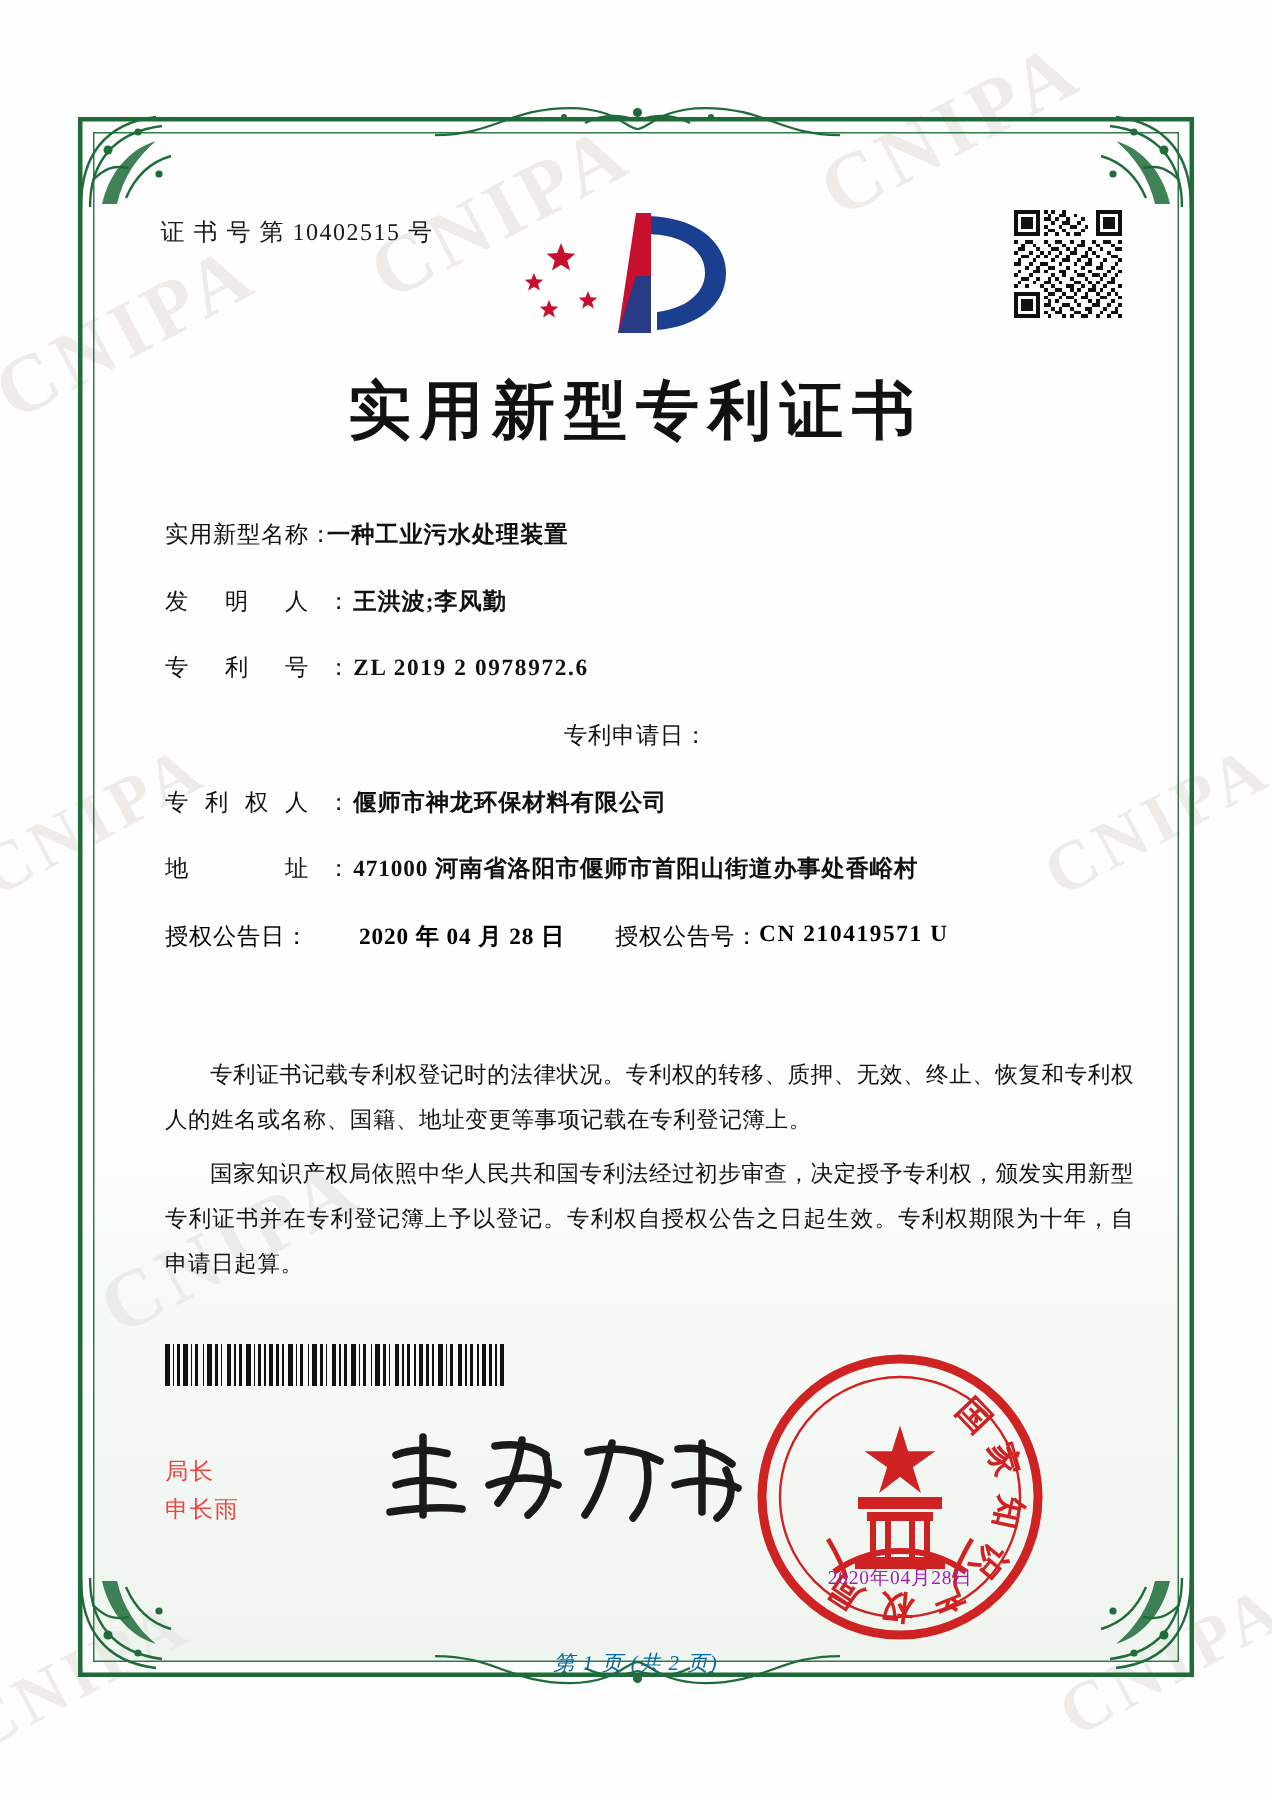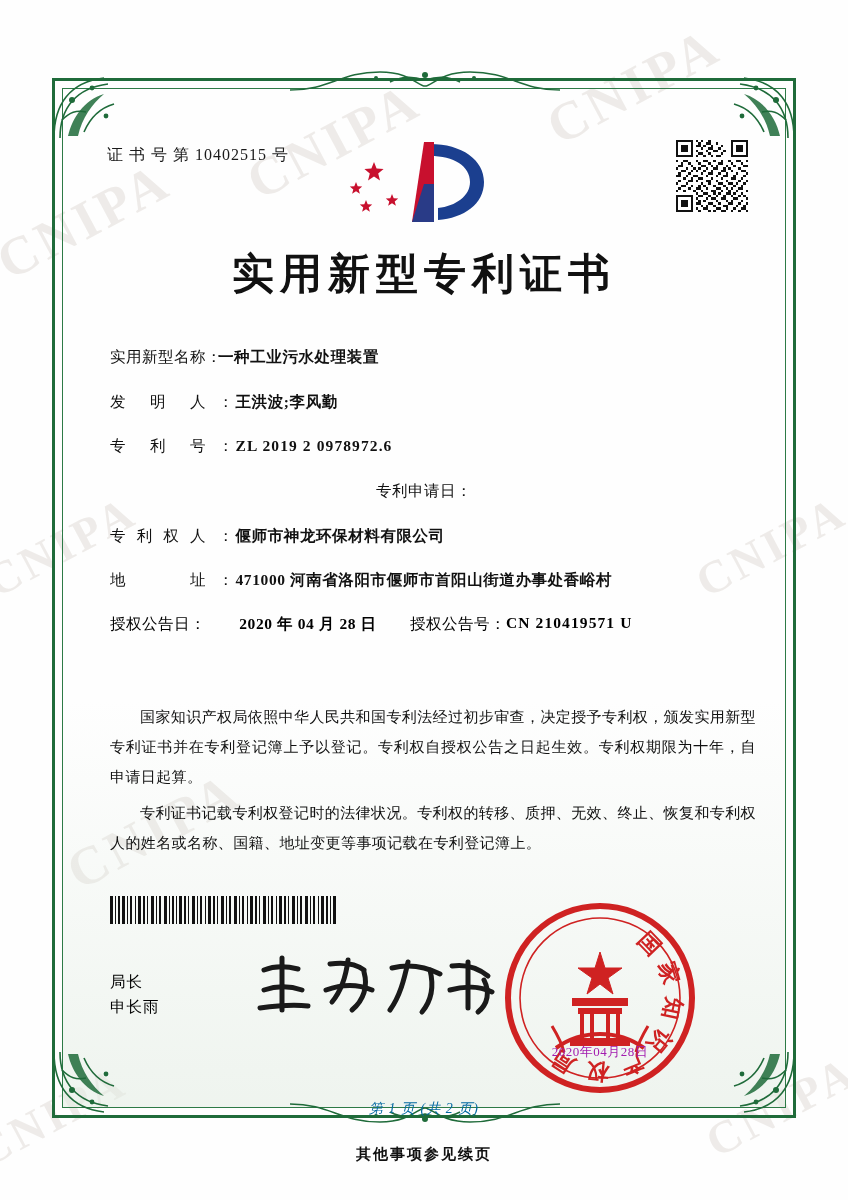--- a/index.html
+++ b/index.html
@@ -205,21 +205,21 @@
   }
   #barcode svg { display: block; width: 228px; height: 28px; }
 
   
   #sign-block {
     position: absolute;
     left: 48px;
     top: 882px;
     font-size: 15.5px;
     line-height: 1.6;
-    color: #000000;
+    color: #ef4444;
     letter-spacing: 1px;
   }
   #signature-image {
     position: absolute;
     left: 190px;
     top: 862px;
     width: 250px;
     height: 70px;
   }
   #signature-image svg { display: block; width: 250px; height: 70px; }
@@ -652,22 +652,22 @@
         </span>
         <span class="seg2">
           <span class="lbl"><span>授权公告号</span><span>：</span></span>
           <span class="field-value mono-ish">CN 210419571 U</span>
         </span>
       </div>
 
     </div>
 
     <div id="paragraphs">
+      <p>专利证书记载专利权登记时的法律状况。专利权的转移、质押、无效、终止、恢复和专利权人的姓名或名称、国籍、地址变更等事项记载在专利登记簿上。</p>
       <p>国家知识产权局依照中华人民共和国专利法经过初步审查，决定授予专利权，颁发实用新型专利证书并在专利登记簿上予以登记。专利权自授权公告之日起生效。专利权期限为十年，自申请日起算。</p>
-      <p>专利证书记载专利权登记时的法律状况。专利权的转移、质押、无效、终止、恢复和专利权人的姓名或名称、国籍、地址变更等事项记载在专利登记簿上。</p>
     </div>
 
     <div id="barcode">
       <svg viewBox="0 0 228 28" shape-rendering="crispEdges">
         <rect width="228" height="28" fill="#ffffff" opacity="0"></rect>
         <g fill="#111111">
           <rect x="0" y="0" width="3" height="28"></rect>
             <rect x="5" y="0" width="1" height="28"></rect>
           <rect x="8" y="0" width="2" height="28"></rect>
             <rect x="12" y="0" width="3" height="28"></rect>
@@ -776,15 +776,14 @@
           <textPath href="#sealArc" startOffset="9%">国家知识产权局</textPath>
         </text>
       </svg>
     </div>
     <div id="seal-date">2020年04月28日</div>
 
     <div id="page-footer">第 1 页 (共 2 页)</div>
 
   </div>
 
-  <div id="bottom-note">其他事项参见续页</div>
 
 </div>
 
 </body></html>

